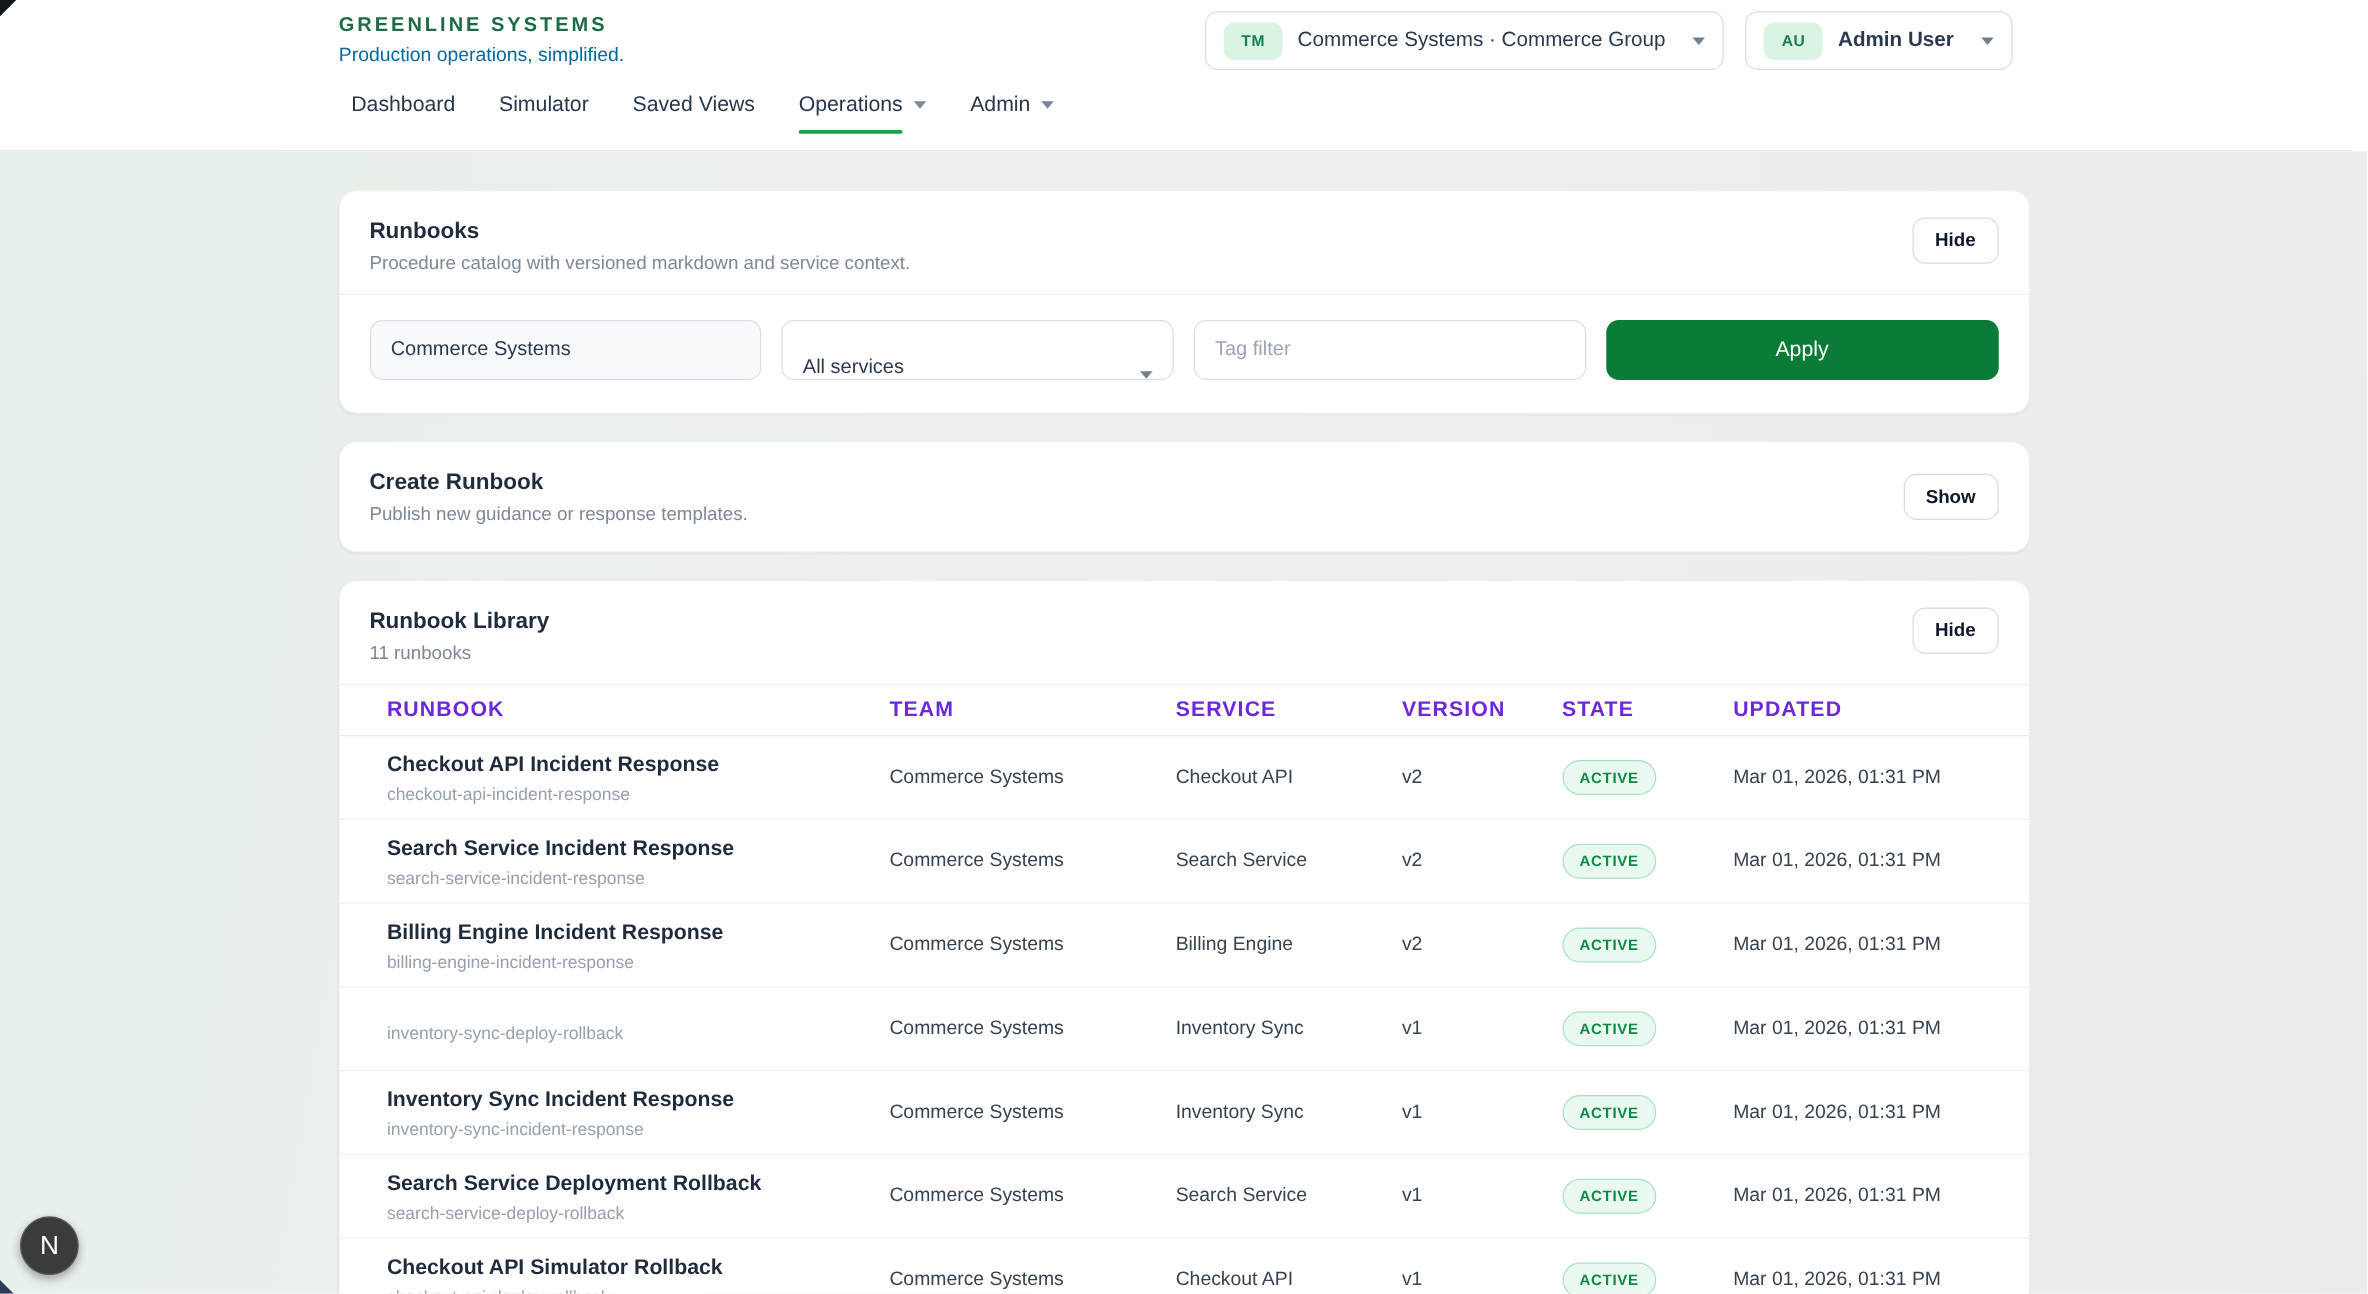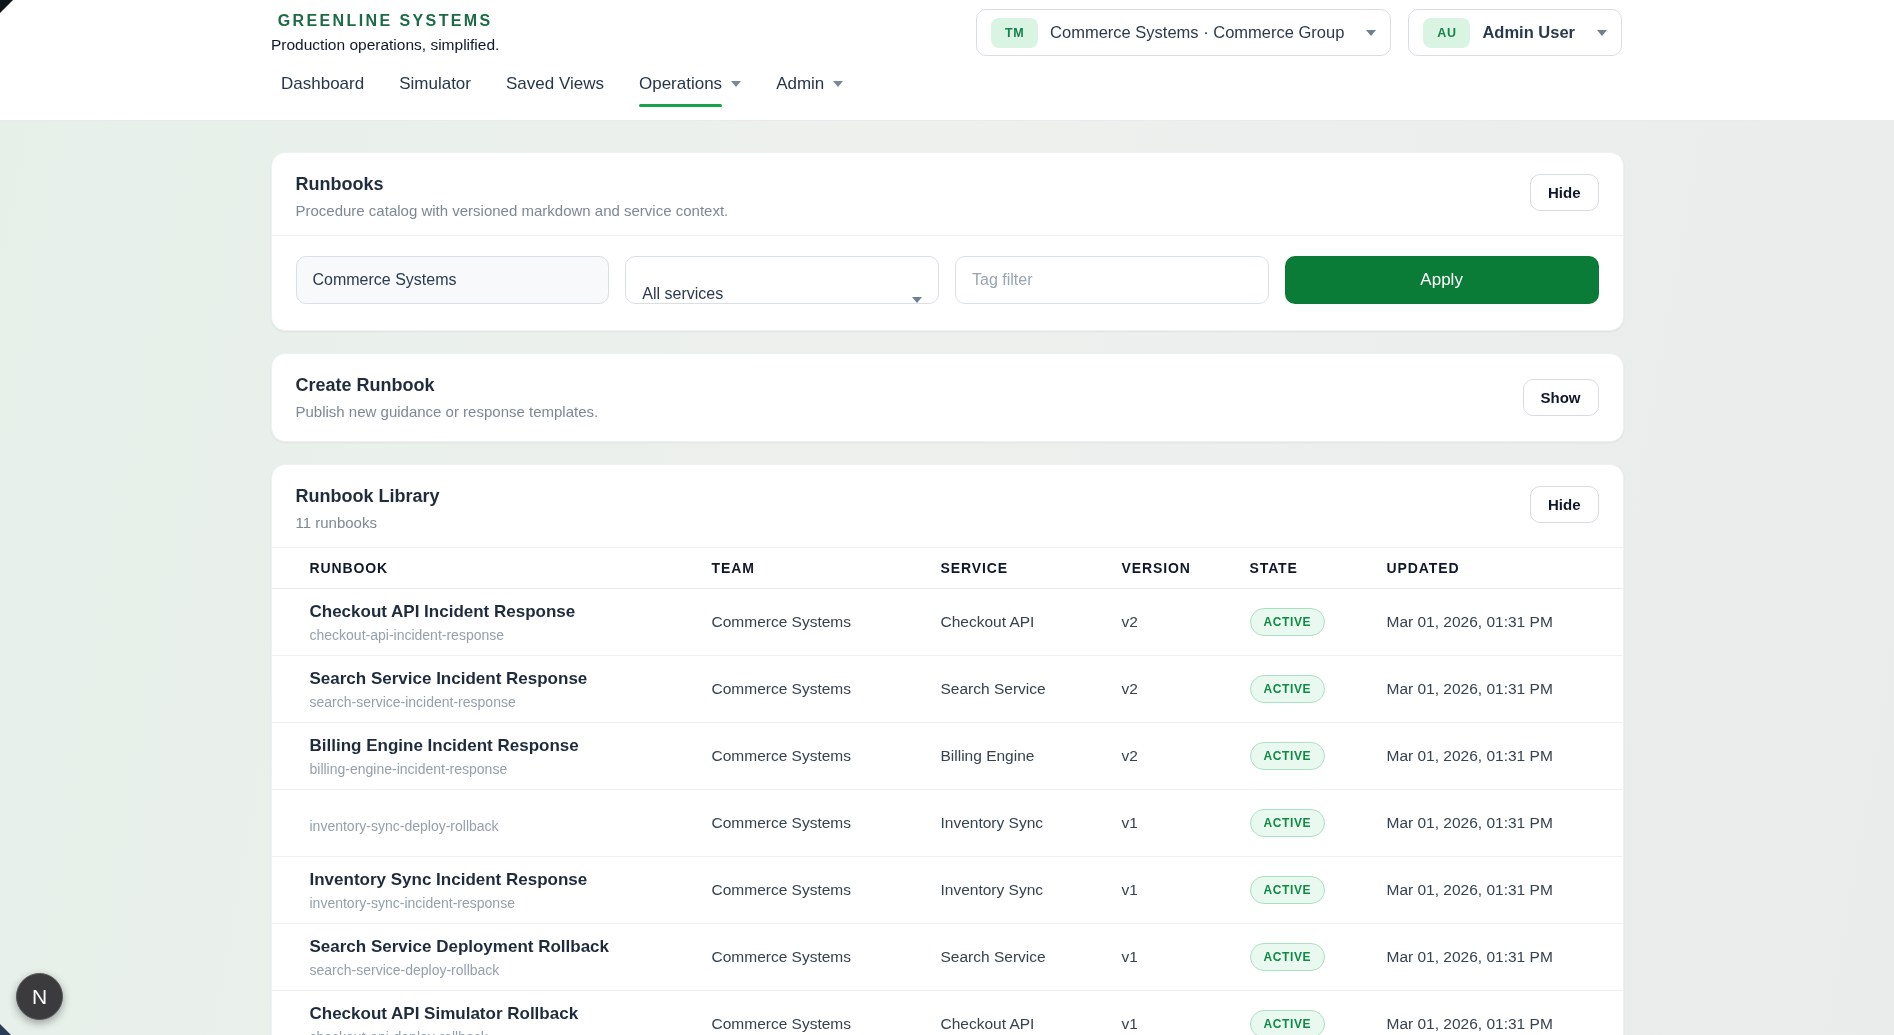--- a/index.html
+++ b/index.html
@@ -5,24 +5,24 @@
   * { margin:0; padding:0; box-sizing:border-box; }
   html,body { width:1894px; height:1035px; overflow:hidden; }
   body {
     font-family:"Liberation Sans", sans-serif;
     background:#fff;
     position:relative;
     color:#2a3a4e;
   }
 
   
-  .header { position:absolute; top:0; left:0; right:0; height:121px; background:#fff; border-bottom:1px solid #e8ecef; z-index:2;text-align:center; }
+  .header { position:absolute; top:0; left:0; right:12px; height:121px; background:#fff; border-bottom:1px solid #e8ecef; z-index:2; }
   .brand { position:absolute; left:271px; top:12px; }
   .brand-name { font-size:16px; font-weight:700; color:#1c6b45; letter-spacing:2.4px; }
-  .brand-tagline { font-size:15.5px; color:#0f172a; margin-top:6px; }
+  .brand-tagline { font-size:15.5px; color:#0369a1; margin-top:6px; }
 
   .header-pills { position:absolute; right:272px; top:9px; display:flex; gap:17px; }
   .pill { display:flex; align-items:center; gap:12px; border:1px solid #d8dee4; border-radius:10px; padding:0 14px; height:47px; background:#fff; cursor:pointer; }
   .pill-badge { width:47px; height:30px; border-radius:8px; background:#d9f4e2; color:#17814a; font-size:12.5px; font-weight:700; display:flex; align-items:center; justify-content:center; letter-spacing:.5px; flex:0 0 auto; }
   .pill-label { font-size:16.5px; color:#2a3a4e; white-space:nowrap; }
   .pill.user .pill-label { font-weight:700; }
   .chev { width:0; height:0; border-left:5.5px solid transparent; border-right:5.5px solid transparent; border-top:6.5px solid #71808f; margin-left:10px; }
 
   .nav { position:absolute; left:281px; top:74px; display:flex; gap:35px; align-items:flex-start; }
   .nav-item { font-size:17px; color:#27374b; font-weight:500; display:flex; align-items:center; gap:9px; padding-bottom:18px; cursor:pointer; }
@@ -44,21 +44,21 @@
   .text-input { height:48px; border:1px solid #d9dfe6; border-radius:10px; padding:0 16px; font-size:16px; color:#2a3a4e; background:#f7f9fb; font-family:inherit; width:100%; }
   .text-input.white { background:#fff; }
   .text-input::placeholder { color:#9aa5b1; }
   .select { height:48px; display:flex; align-items:flex-end; justify-content:space-between; padding:0 16px; border:1px solid #d9dfe6; border-radius:10px; background:#fff; font-size:16px; color:#2a3a4e; cursor:pointer; }
   .select .chev { margin-left:0; }
   .primary-btn { height:48px; border:none; border-radius:10px; background:#0b7c38; color:#fff; font-size:17px; font-family:inherit; cursor:pointer; }
 
   .row-between { display:flex; justify-content:space-between; align-items:center; padding:21px 24px; }
 
   .table-head { display:grid; grid-template-columns:402px 229px 181px 128px 137px 1fr; padding:0 38px; height:42px; align-items:center; border-top:1px solid #edf0f3; border-bottom:1px solid #e7ebef; }
-  .th { font-size:14px; font-weight:700; color:#0f172a; letter-spacing:.9px; }
+  .th { font-size:17px; font-weight:700; color:#6d28d9; letter-spacing:.9px; }
   .table-row { display:grid; grid-template-columns:402px 229px 181px 128px 137px 1fr; padding:0 38px; height:67px; align-items:center; border-bottom:1px solid #eef1f4; cursor:pointer; }
   .rb-title { font-size:17px; font-weight:700; color:#1e2b3c; }
   .rb-slug { font-size:14px; color:#95a0ad; margin-top:5px; }
   .cell { font-size:15.5px; color:#35424f; }
   .badge { display:inline-block; padding:6px 13px; border-radius:999px; background:#e9f9f0; border:1px solid #a9e2c2; color:#0f8a44; font-size:12px; font-weight:700; letter-spacing:.6px; }
 
   .fab { position:absolute; left:16px; bottom:15px; width:47px; height:47px; border-radius:50%; background:#3b3b3d; border:1px solid #57575a; color:#fff; display:flex; align-items:center; justify-content:center; font-size:21px; box-shadow:0 3px 8px rgba(0,0,0,.35); z-index:6; cursor:pointer; }
 
   .corner-tl { position:absolute; top:0; left:0; width:0; height:0; border-top:13px solid #10151c; border-right:13px solid transparent; z-index:7; }
   .corner-bl { position:absolute; bottom:0; left:0; width:0; height:0; border-bottom:11px solid #2b3c57; border-right:11px solid transparent; z-index:7; }

